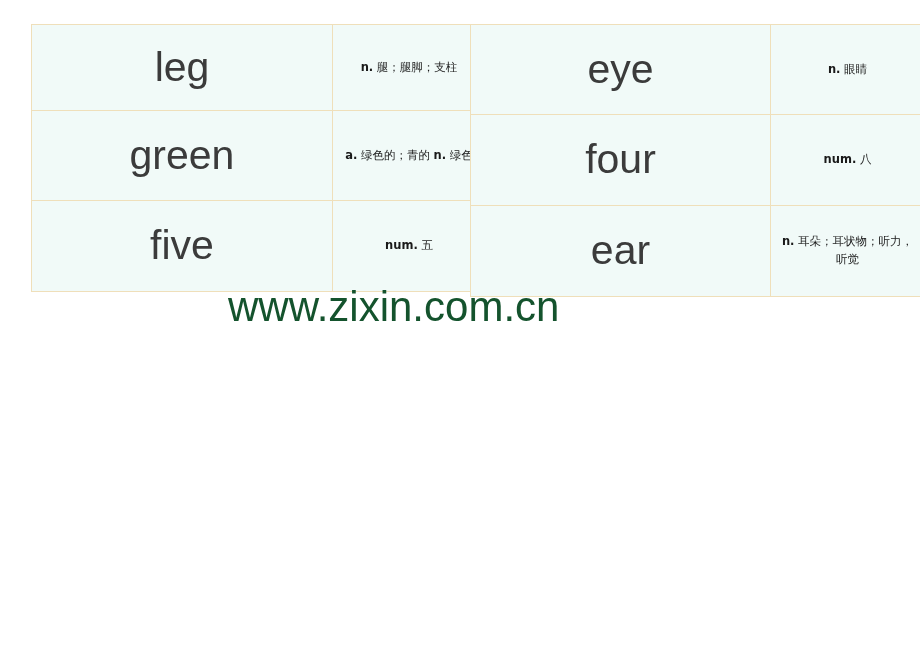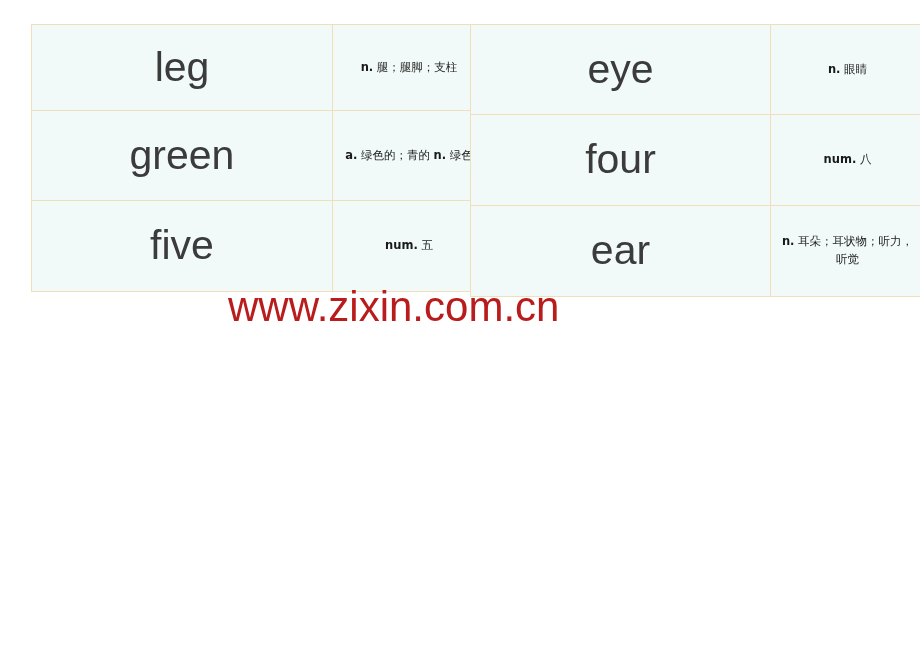--- a/index.html
+++ b/index.html
@@ -24,21 +24,21 @@
 
   
   .watermark {
     position: absolute;
     left: 228px;
     top: 283px;
     width: 470px;
     font-family: "Liberation Sans", "DejaVu Sans", sans-serif;
     font-size: 42px;
     letter-spacing: 0px;
-    color: #b91c1c;
+    color: #14532d;
     white-space: nowrap;
     z-index: 3;
     pointer-events: none;
     user-select: none;
   }
 
   
   .card-table {
     position: absolute;
     border-collapse: collapse;

